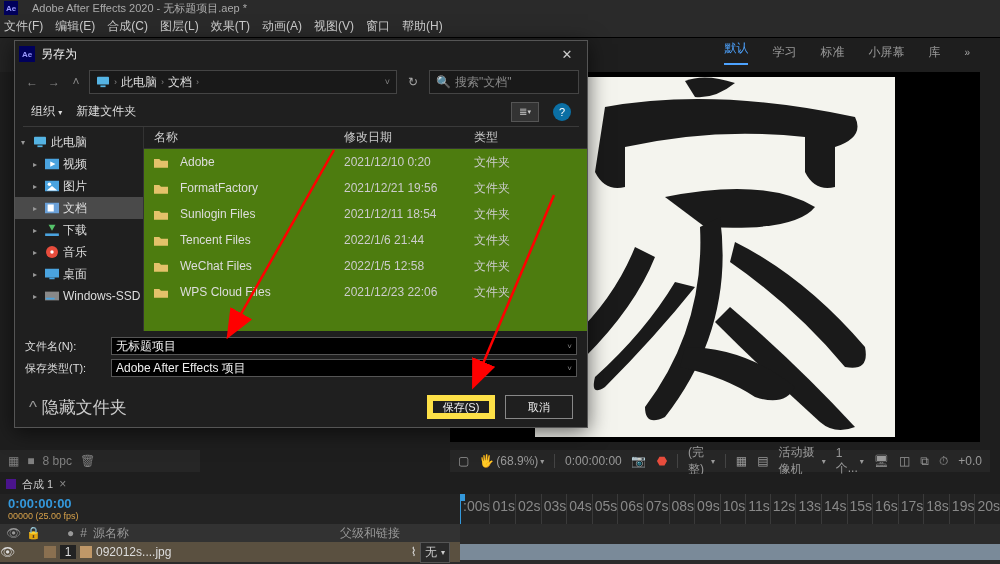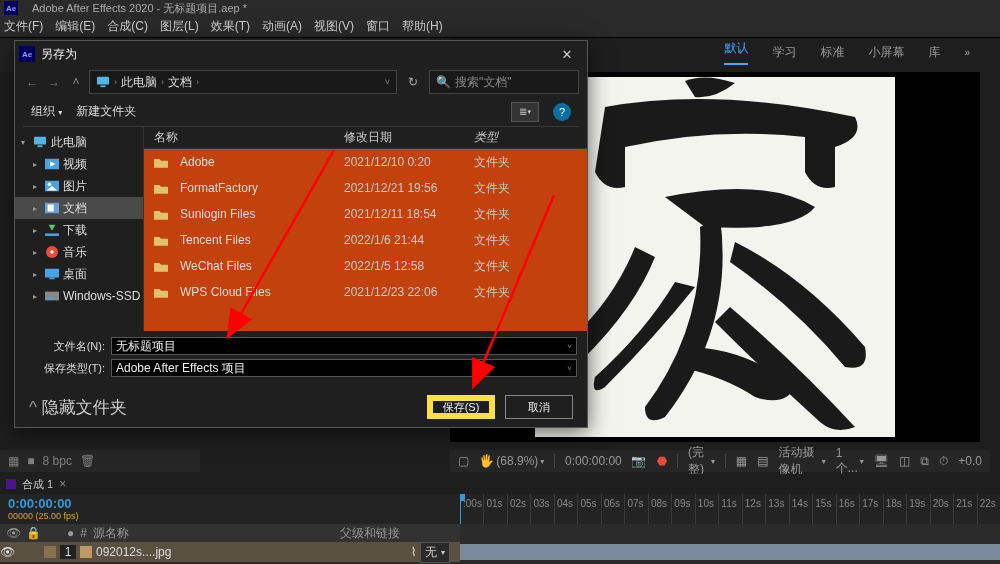--- a/index.html
+++ b/index.html
@@ -37,21 +37,21 @@
   .tl-tabrow { height:20px; display:flex; align-items:center; padding-left:6px; gap:6px; background:#1e1e1e;text-align:center; }
   .tl-tab-chip { width:10px; height:10px; background:#4a148c; }
   .tl-tab-label { color:#ccc; font-size:11px; }
   .tl-tab-x { color:#888; }
   .tl-header { height:30px; display:flex; }
   .tl-left { width:460px; background:#232323; padding:2px 8px; }
   .tl-timecode { color:#3498db; font-size:13px; font-weight:bold; }
   .tl-fps { color:#b58840; font-size:9px; }
   .tl-ruler { flex:1; background:#232323; position:relative; overflow:hidden; }
   .tl-ruler-ticks { position:absolute; top:0; left:0; right:0; height:100%; display:flex; }
-  .tl-tick { flex:1; border-left:1px solid #3a3a3a; font-size:10px; color:#888; padding-left:2px; padding-top:4px; }
+  .tl-tick { flex:1; border-left:1px solid #3a3a3a; font-size:14px; color:#888; padding-left:2px; padding-top:4px; }
   .tl-playhead { position:absolute; left:0; top:0; width:1px; height:80px; background:#3498db; }
   .tl-playhead:before { content:""; position:absolute; top:-2px; left:-4px; width:9px; height:9px; background:#3498db; }
   .tl-layers { height:40px; display:flex; }
   .tl-layers-left { width:460px; background:#2b2b2b; }
   .tl-colhead { height:18px; display:flex; align-items:center; background:#323232; color:#999; font-size:10px; padding-left:6px; gap:6px; }
   .tl-layer-row { height:20px; display:flex; align-items:center; background:#5a5040; color:#ddd; font-size:10px; }
   .tl-eye { width:14px; text-align:center; }
   .tl-num { width:16px; text-align:center; background:#222; margin:0 4px; }
   .tl-swatch { width:12px;height:12px;background:#c09868;margin-right:4px; }
   .tl-layers-right { flex:1; background:#2b2b2b; position:relative; }
@@ -73,34 +73,34 @@
   .dlg-toolbar .spacer { flex:1; }
   .dlg-toolbar .view-btn { width:28px;height:20px;background:#333;border:1px solid #555;display:flex;align-items:center;justify-content:center;color:#ccc;font-size:10px; }
   .dlg-toolbar .help { width:18px;height:18px;border-radius:50%;background:#0b6fa4;color:#fff;display:flex;align-items:center;justify-content:center;font-size:11px; }
   .dlg-body { flex:1; display:flex; overflow:hidden; }
   .dlg-tree { width:128px; background:#1f1f1f; padding:4px 0; overflow:hidden; }
   .tree-item { height:22px; display:flex; align-items:center; padding-left:6px; gap:4px; color:#ddd; font-size:11px; cursor:default; }
   .tree-item.sub { padding-left:18px; }
   .tree-item.sel { background:#4a4a4a; }
   .tree-caret { color:#999; font-size:8px; width:8px; display:inline-block; }
   .tree-ico { width:14px; height:12px; }
-  .dlg-list { flex:1; background:#c2410c; overflow:hidden; border-left:1px solid #333; }
+  .dlg-list { flex:1; background:#4d7c0f; overflow:hidden; border-left:1px solid #333; }
   .list-head { height:22px; display:flex; align-items:center; background:#1f1f1f; color:#ccc; font-size:11px; border-bottom:1px solid #333; }
   .lh1 { width:200px; padding-left:10px; }
   .lh2 { width:130px; }
-  .lh3 { flex:1;font-style:italic; }
+  .lh3 { flex:1; }
   .list-row { height:26px; display:flex; align-items:center; color:#ddd; font-size:11px; }
   .list-row .c1 { width:200px; padding-left:10px; display:flex; align-items:center; gap:12px; }
   .list-row .c2 { width:130px; color:#ccc; }
   .list-row .c3 { flex:1; color:#ccc; }
   .folder-ico { width:14px; height:11px; }
 
   .dlg-bottom { padding:6px 10px; background:#1f1f1f; }
   .field-row { display:flex; align-items:center; margin-bottom:4px; }
-  .field-label { width:86px; text-align:right; padding-right:6px; color:#ddd; font-size:11px; }
+  .field-label { width:86px; text-align:left; padding-right:6px; color:#ddd; font-size:11px; }
   .field-input { flex:1; height:18px; background:#000000; border:1px solid #555; color:#eee; font-size:11px; padding:0 4px; display:flex; align-items:center; }
   .field-input .dd { margin-left:auto; color:#888; font-size:8px; }
   .dlg-actions { height:40px; display:flex; align-items:center; padding:0 14px; gap:10px; }
   .dlg-actions .hide { color:#ccc; font-size:17px; }
   .dlg-actions .hide:before { content:"^ "; color:#999; }
   .dlg-actions .spacer { flex:1; }
   .dlg-btn { width:68px; height:24px; background:#1f1f1f; border:1px solid #888; color:#eee; display:flex; align-items:center; justify-content:center; font-size:11px; cursor:pointer; }
   .dlg-btn.primary { border:6px solid #fde047; }
 
   

